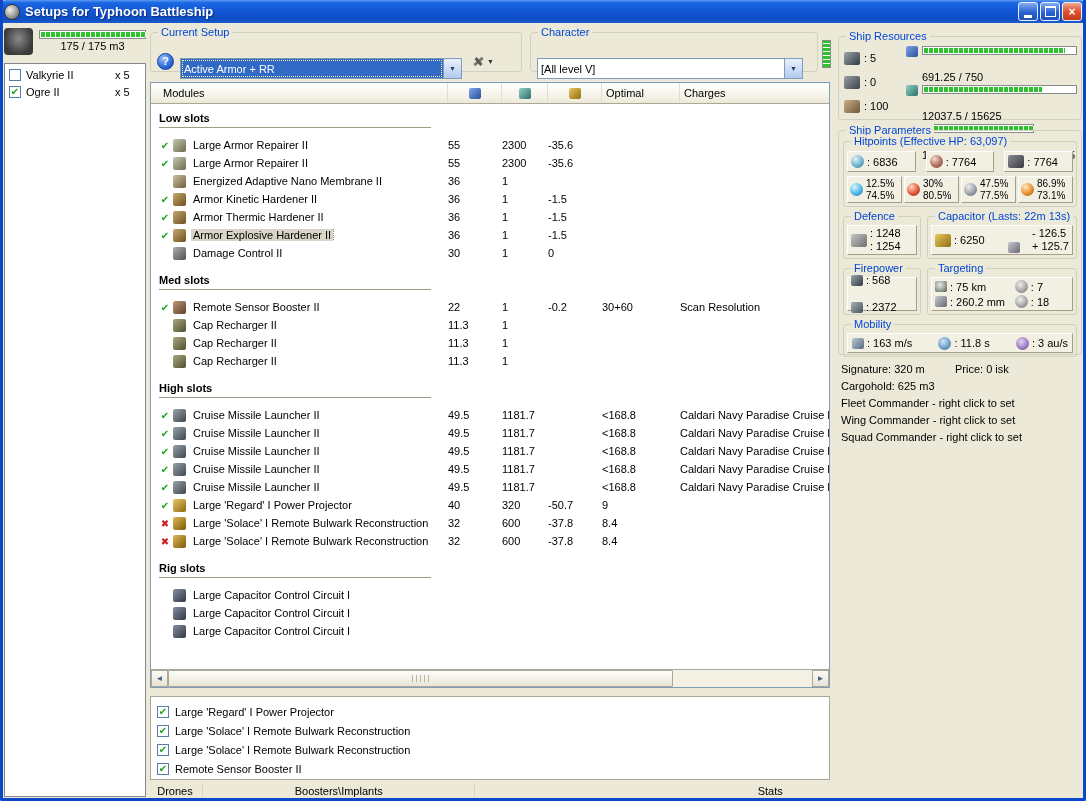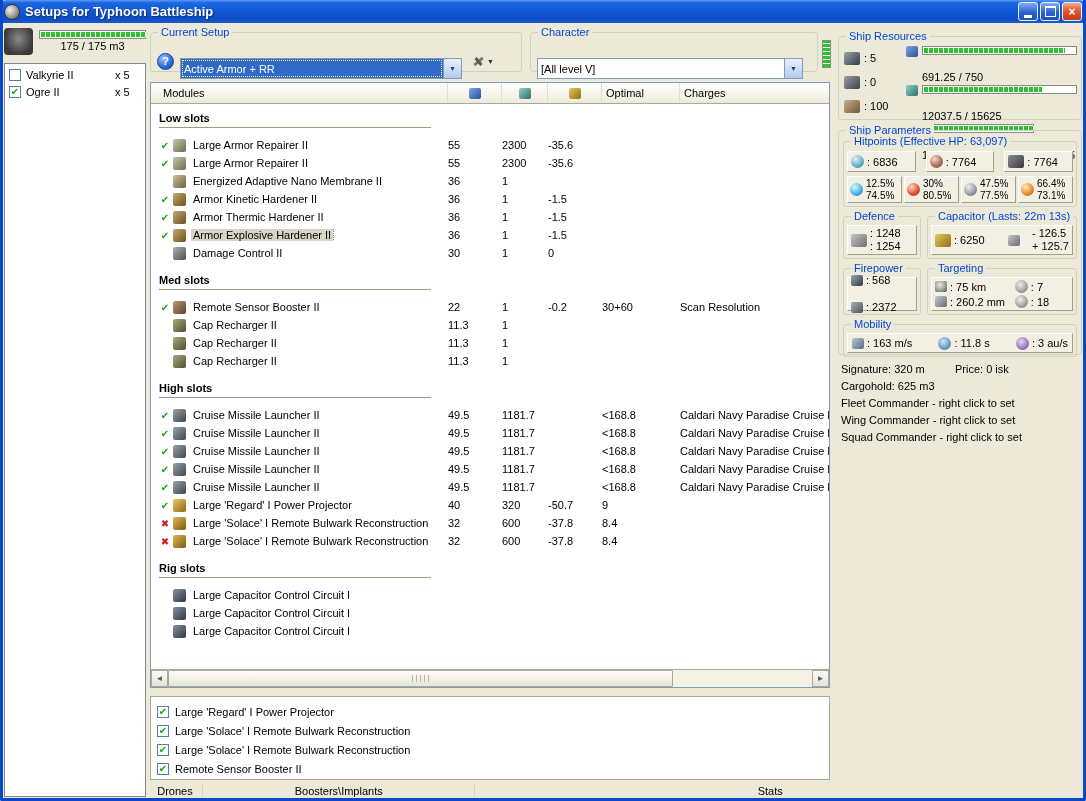--- a/index.html
+++ b/index.html
@@ -152,21 +152,21 @@
   .rscell{flex:1;height:27px;font-size:10px;gap:3px;padding:1px 2px;}
   .rsvals{display:flex;flex-direction:column;line-height:12px;}
   .sprow{display:flex;gap:6px;margin:9px 1px 0 1px;}
   .gsm{padding:8px 3px 3px 3px;}
   .g-def,.g-fire{width:78px;flex:0 0 auto;}
   .g-cap,.g-targ{flex:1;}
   .g-mob{margin:9px 1px 0 1px;}
   .stack2{display:flex;flex-direction:column;line-height:13px;}
   .mini{display:flex;align-items:center;gap:3px;white-space:nowrap;}
   .capbox{height:30px;}
-  .capdelta{margin-left:auto;display:flex;align-items:center;gap:12px;}
+  .capdelta{margin-left:auto;display:flex;align-items:flex-end;gap:12px;}
   .targgrid{display:grid;grid-template-columns:1.4fr 1fr;gap:2px 4px;padding:2px 3px;}
   .mobbox{height:20px;justify-content:space-between;padding:1px 4px;}
   
   .finfo{position:absolute;left:841px;top:361px;width:240px;line-height:17px;}
   .fline{display:flex;}
   .fsig{width:114px;}
 </style>
 </head>
 <body>
 
@@ -614,21 +614,21 @@
         <div class="vcell rscell">
           <span class="ic sm rnd ic-ki"></span>
           <span class="rsvals">
               <span>47.5%</span>
               <span>77.5%</span>
             </span>
         </div>
         <div class="vcell rscell">
           <span class="ic sm rnd ic-ex"></span>
           <span class="rsvals">
-              <span>66.4%</span>
+              <span>86.9%</span>
               <span>73.1%</span>
             </span>
         </div>
       </div>
     </div>
 
     <div class="sprow">
       <div class="ingroup gsm g-def">
         <span class="glabel">Defence</span>
         <div class="vcell capbox">

